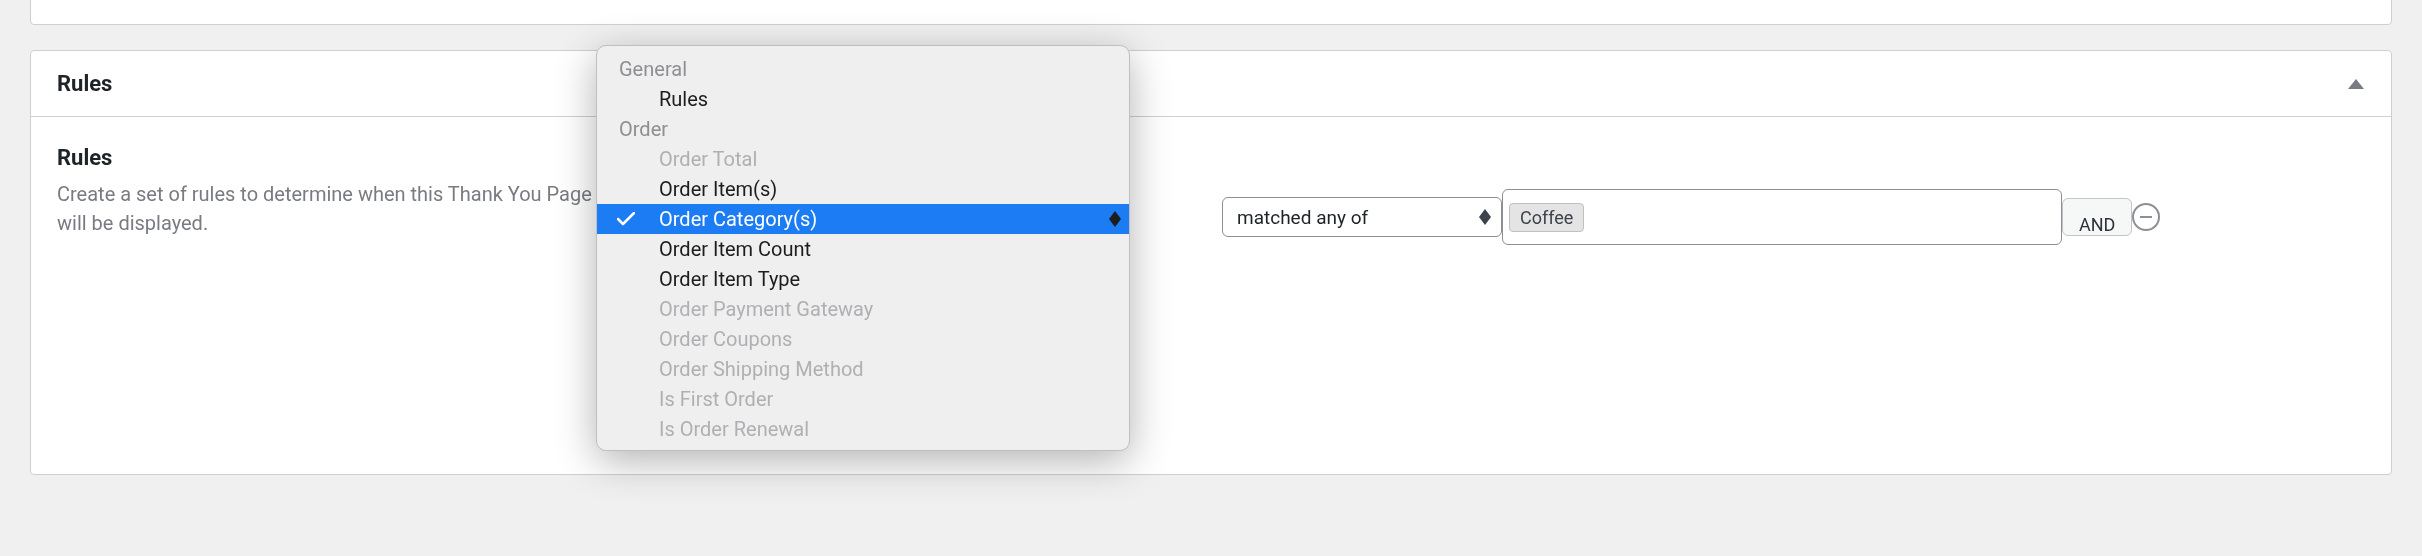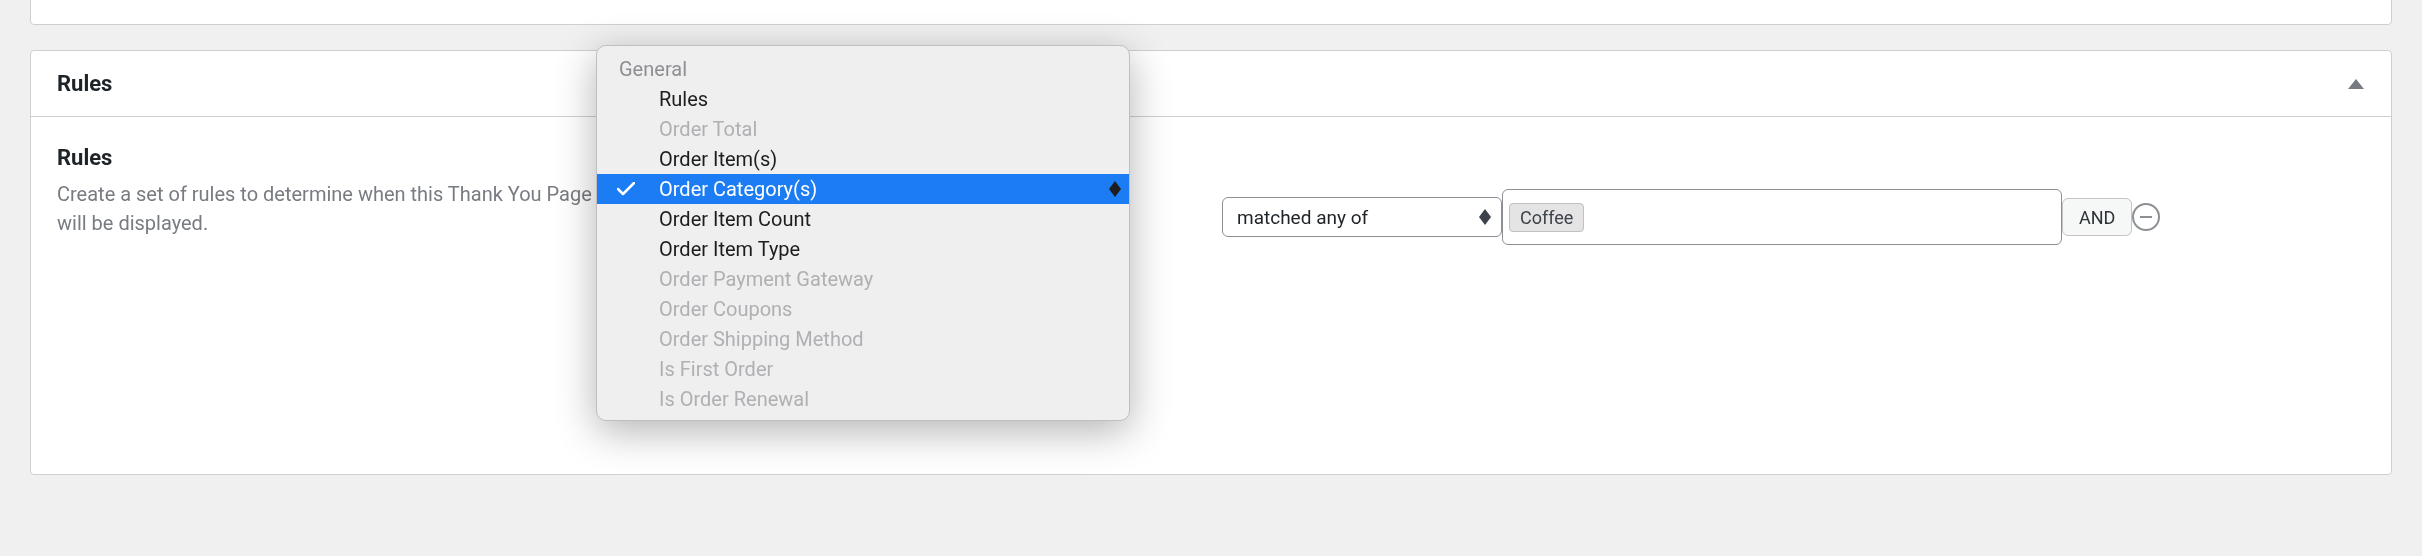--- a/index.html
+++ b/index.html
@@ -150,21 +150,21 @@
 
   .and-button {
     height: 38px;
     border: 1px solid #c3c4c7;
     background: #f6f7f7;
     border-radius: 6px;
     padding: 0 16px;
     font-size: 18px;
     color: #2c3338;
     display: flex;
-    align-items: center;
+    align-items: flex-end;
   }
 
   .remove-circle {
     width: 28px;
     height: 28px;
     border: 2px solid #8c8f94;
     border-radius: 50%;
     display: flex;
     align-items: center;
     justify-content: center;
@@ -280,20 +280,21 @@
       </div>
     </div>
   </div>
 
 </div>
 
 <div class="dropdown">
   <div class="dd-group">General</div>
   <div class="dd-item">Rules</div>
 
+  <div class="dd-group">Order</div>
   <div class="dd-item disabled">Order Total</div>
   <div class="dd-item">Order Item(s)</div>
   <div class="dd-item selected">
     <span class="check">
       <svg width="18" height="14" viewBox="0 0 18 14">
           <path d="M1 7 L6 12 L17 1" stroke="currentColor" stroke-width="2.5" fill="none" stroke-linecap="round" stroke-linejoin="round"></path>
         </svg>
     </span>
     <span>Order Category(s)</span>
     <span class="sel-arrows">

